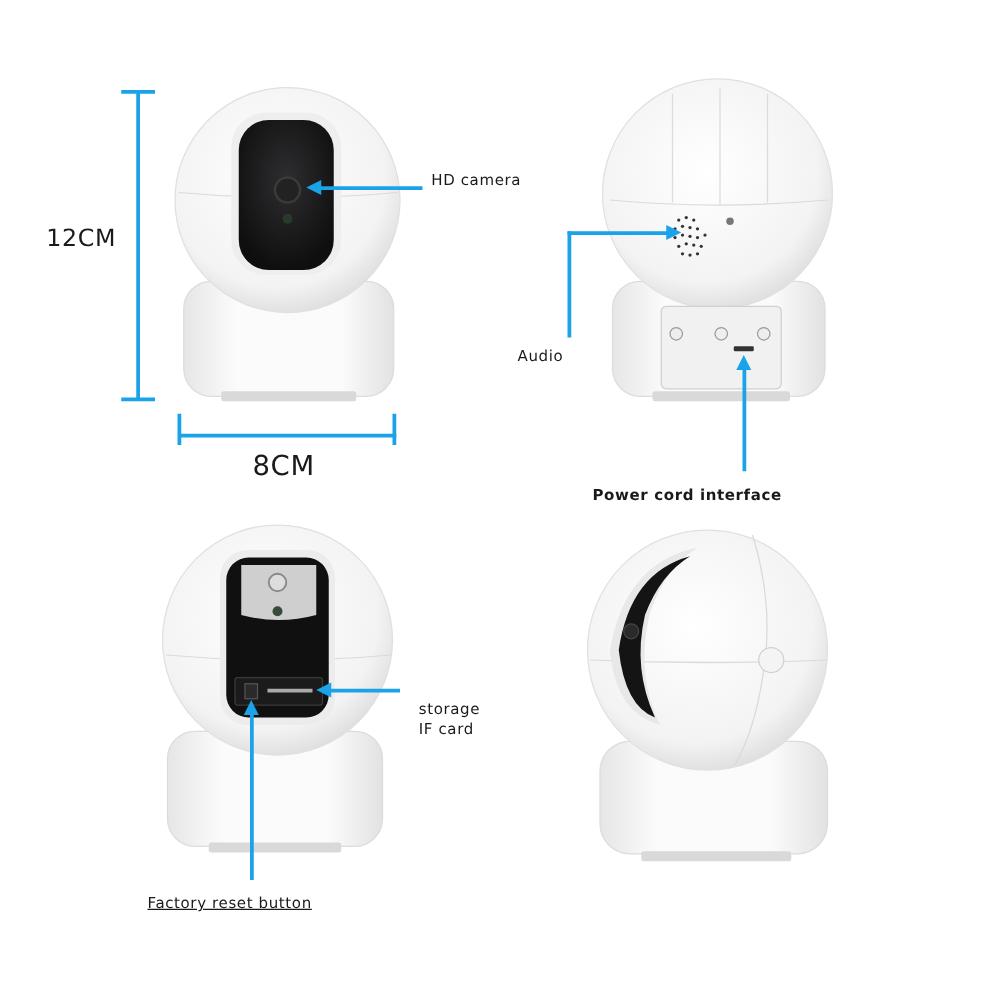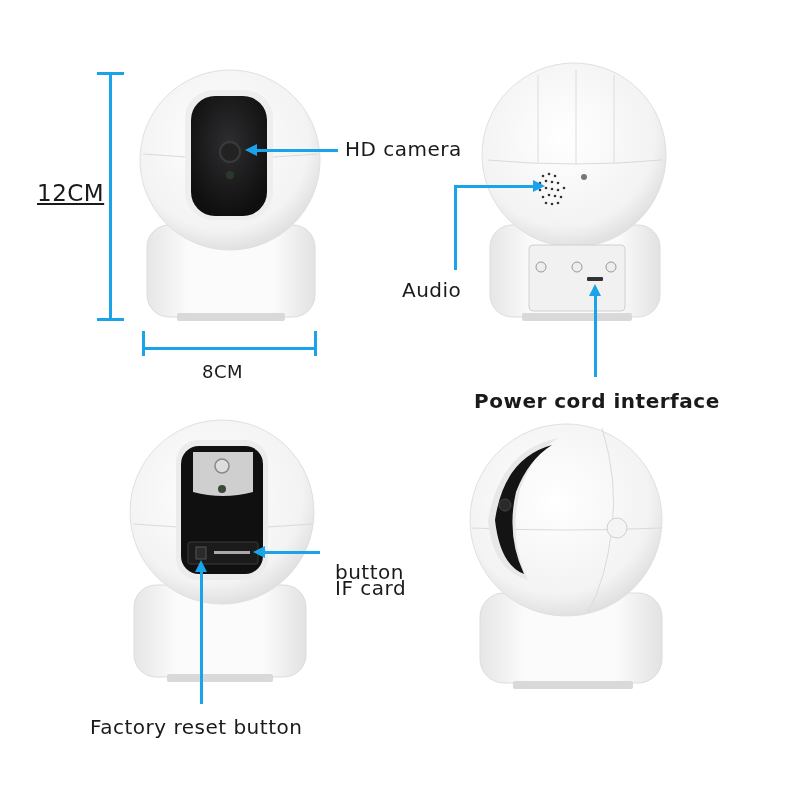--- a/index.html
+++ b/index.html
@@ -1,34 +1,34 @@
 <!DOCTYPE html>
 <html><head>
 <meta charset="utf-8">
 <style>
   html, body { margin:0; padding:0; background:#ffffff; }
   body { width:800px; height:800px; position:relative; overflow:hidden; font-family:"DejaVu Sans","Liberation Sans",sans-serif; }
-  .label { position:absolute; color:#1a1a1a; font-size:20px; white-space:nowrap; letter-spacing:0.5px; }
+  .label { position:absolute; color:#1a1a1a; font-size:12px; white-space:nowrap; letter-spacing:0.5px; }
   .line { position:absolute; background:#1aa3e8; }
   svg { position:absolute; overflow:visible; }
 </style>
 </head>
 <body>
 
 <div>
 
   <div class="line" style="left:109px;top:73px;width:3px;height:247px;"></div>
   <div class="line" style="left:97px;top:72px;width:27px;height:3px;"></div>
   <div class="line" style="left:97px;top:318px;width:27px;height:3px;"></div>
-  <div class="label" style="left:37px;top:180px;font-size:23px;text-decoration:underline;">12CM</div>
+  <div class="label" style="left:37px;top:180px;font-size:19px;">12CM</div>
 
   <div class="line" style="left:143px;top:347px;width:174px;height:3px;"></div>
   <div class="line" style="left:142px;top:331px;width:3px;height:25px;"></div>
   <div class="line" style="left:314px;top:331px;width:3px;height:25px;"></div>
-  <div class="label" style="left:202px;top:361px;font-size:18px;">8CM</div>
+  <div class="label" style="left:202px;top:361px;font-size:22px;">8CM</div>
 
   <svg width="800" height="800" style="left:0;top:0;">
     <defs>
       <radialGradient id="ballG" cx="45%" cy="40%" r="65%">
         <stop offset="0%" stop-color="#ffffff"></stop>
         <stop offset="75%" stop-color="#f3f3f3"></stop>
         <stop offset="100%" stop-color="#d9d9d9"></stop>
       </radialGradient>
       <linearGradient id="baseG" x1="0" y1="0" x2="1" y2="0">
         <stop offset="0%" stop-color="#e6e6e6"></stop>
@@ -99,21 +99,21 @@
     <circle cx="577" cy="267" r="5" fill="#eee" stroke="#999"></circle>
     <circle cx="611" cy="267" r="5" fill="#eee" stroke="#999"></circle>
     <rect x="587" y="277" width="16" height="4" rx="1" fill="#333"></rect>
   </svg>
 
   <div class="line" style="left:454px;top:185px;width:3px;height:85px;"></div>
   <div class="line" style="left:454px;top:185px;width:83px;height:3px;"></div>
   <svg width="12" height="12" style="left:533px;top:180px;">
       <polygon points="12,6 0,0 0,12" fill="#1aa3e8"></polygon>
     </svg>
-  <div class="label" style="left:402px;top:278px;">Audio</div>
+  <div class="label" style="left:414px;top:278px;">Audio</div>
 
   <div class="line" style="left:594px;top:293px;width:3px;height:84px;"></div>
   <svg width="12" height="12" style="left:589px;top:284px;">
       <polygon points="6,0 0,12 12,12" fill="#1aa3e8"></polygon>
     </svg>
   <div class="label" style="left:474px;top:389px;font-weight:bold;">Power cord interface</div>
 </div>
 
 <div>
   <svg width="800" height="800" style="left:0;top:0;">
@@ -129,27 +129,27 @@
     <rect x="188" y="542" width="70" height="22" rx="2" fill="#1b1b1b" stroke="#3a3a3a"></rect>
     <rect x="196" y="547" width="10" height="12" fill="#2a2a2a" stroke="#555"></rect>
     <rect x="214" y="551" width="36" height="3" fill="#aaa"></rect>
   </svg>
 
   <div class="line" style="left:262px;top:551px;width:58px;height:3px;"></div>
   <svg width="12" height="12" style="left:253px;top:546px;">
       <polygon points="0,6 12,0 12,12" fill="#1aa3e8"></polygon>
     </svg>
   <div class="label" style="left:335px;top:531px;margin-top:45px;">IF card</div>
-  <div class="label" style="left:335px;top:560px;">button</div>
+  <div class="label" style="left:335px;top:560px;">storage</div>
 
   <div class="line" style="left:200px;top:570px;width:3px;height:134px;"></div>
   <svg width="12" height="12" style="left:195px;top:560px;">
       <polygon points="6,0 0,12 12,12" fill="#1aa3e8"></polygon>
     </svg>
-  <div class="label" style="left:90px;top:715px;">Factory reset button</div>
+  <div class="label" style="left:118px;top:715px;text-decoration:underline;">Factory reset button</div>
 </div>
 
 <div>
   <svg width="800" height="800" style="left:0;top:0;">
     <rect x="480" y="593" width="182" height="90" rx="24" fill="url(#baseG)" stroke="#dcdcdc"></rect>
     <rect x="513" y="681" width="120" height="8" rx="2" fill="#d9d9d9"></rect>
     <circle cx="566" cy="520" r="96" fill="url(#ballG)" stroke="#e0e0e0"></circle>
     <path d="M472 528 Q566 532 662 528" stroke="#dadada" fill="none"></path>
     <path d="M602 428 Q618 480 612 528 Q606 580 588 612" stroke="#dadada" fill="none"></path>
     <circle cx="617" cy="528" r="10" fill="#f4f4f4" stroke="#d0d0d0"></circle>

